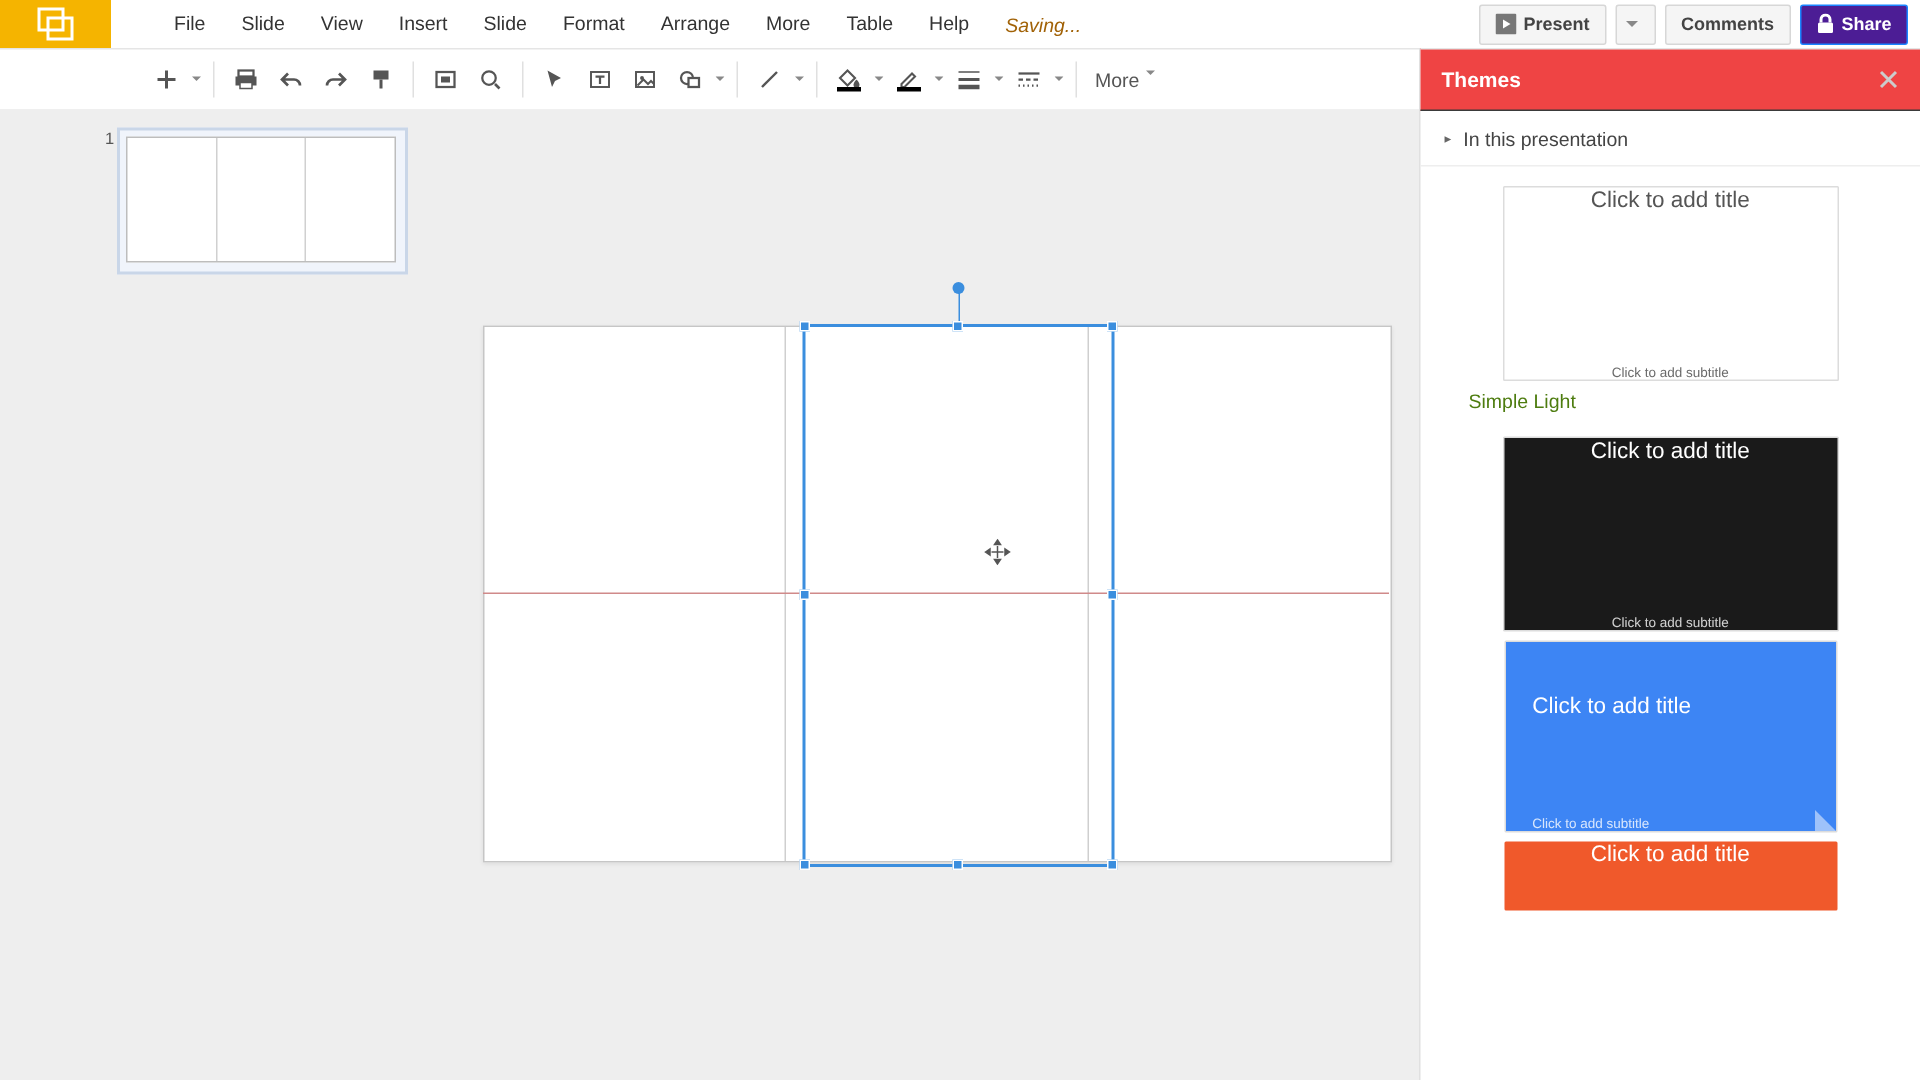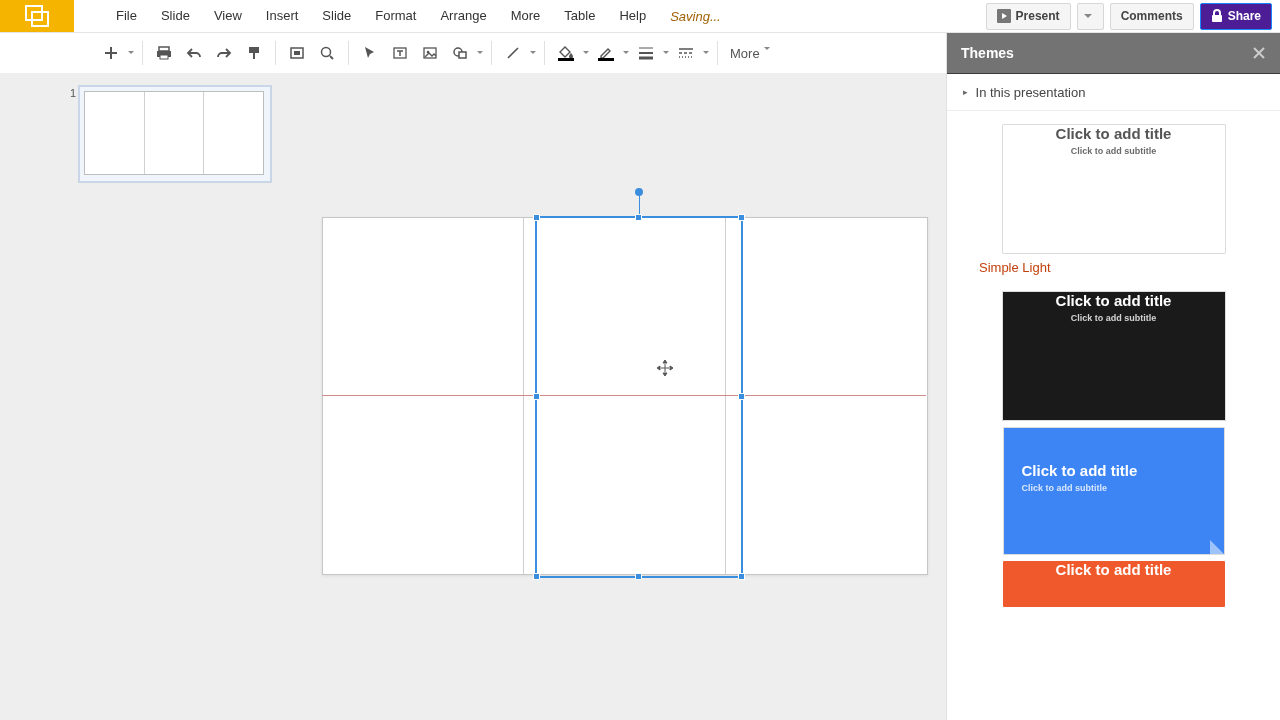--- a/index.html
+++ b/index.html
@@ -39,27 +39,27 @@
   .sel{position:absolute;border:2px solid #3b8ede;background:transparent;}
   .sel-box{left:237px;top:143px;width:204px;height:358px}
   .sel .h{position:absolute;width:7px;height:7px;background:#3b8ede;border:1px solid #fff;box-sizing:border-box;}
   .sel .h.tl{left:-4px;top:-4px}.sel .h.tm{left:50%;top:-4px;margin-left:-4px}.sel .h.tr{right:-4px;top:-4px}
   .sel .h.ml{left:-4px;top:50%;margin-top:-4px}.sel .h.mr{right:-4px;top:50%;margin-top:-4px}
   .sel .h.bl{left:-4px;bottom:-4px}.sel .h.bm{left:50%;bottom:-4px;margin-left:-4px}.sel .h.br{right:-4px;bottom:-4px}
   .rot-line{position:absolute;left:50%;top:-24px;width:1px;height:20px;background:#3b8ede;}
   .rot-dot{position:absolute;left:50%;top:-30px;width:8px;height:8px;margin-left:-4px;background:#3b8ede;border-radius:50%;}
   .move-cursor{position:absolute;left:358px;top:286px;color:#555;font-size:16px;}
   .themes{position:absolute;right:0;top:32px;bottom:0;width:333px;background:#fff;border-left:1px solid #e0e0e0;}
-  .themes-hd{height:40px;background:#737373;color:#fff;display:flex;align-items:center;padding:0 14px;font-weight:bold;font-size:14px;justify-content:space-between;border-top:1px solid #e5e5e5;border-bottom:1px solid #3a3a3a;}
+  .themes-hd{height:40px;background:#ef4444;color:#fff;display:flex;align-items:center;padding:0 14px;font-weight:bold;font-size:14px;justify-content:space-between;border-top:1px solid #e5e5e5;border-bottom:1px solid #3a3a3a;}
   .themes-hd .x{font-size:18px;color:#ccc;}
   .themes-sub{height:36px;display:flex;align-items:center;padding:0 16px;color:#444;border-bottom:1px solid #eee;}
   .themes-sub .tri{margin-right:8px;font-size:9px;color:#666}
   .themes-body{position:absolute;left:0;right:0;top:76px;bottom:0;overflow:hidden;padding:16px 30px 0 30px;box-sizing:border-box;}
-  .theme-card{width:222px;height:128px;border:1px solid #dcdcdc;border-radius:1px;margin:0 auto 6px auto;display:flex;flex-direction:column;align-items:center;justify-content:flex-start;position:relative;overflow:hidden;font-weight:bold;}
-  .theme-label{font-size:13px;color:#c2410c;margin:2px 0 16px 2px;}
+  .theme-card{width:222px;height:128px;border:1px solid #dcdcdc;border-radius:1px;margin:0 auto 6px auto;display:flex;flex-direction:column;align-items:center;justify-content:space-between;position:relative;overflow:hidden;}
+  .theme-label{font-size:13px;color:#4d7c0f;margin:2px 0 16px 2px;}
   .card-light{background:#fff;color:#444}
   .card-dark{background:#1a1a1a;color:#fff}
   .card-blue{background:#3d85f4;color:#fff}
   .card-blue .fold{position:absolute;right:0;bottom:0;width:0;height:0;border-left:14px solid rgba(255,255,255,0.5);border-top:14px solid transparent;}
   .card-orange{background:#f0592b;color:#fff;height:46px;border:none;}
   .theme-card .t1{font-size:15px;}
   .card-light .t1{color:#555}
   .theme-card .t2{font-size:9px;margin-top:4px;opacity:0.8}
   .card-blue{align-items:flex-start;padding-left:18px;box-sizing:border-box;}
   .paint-under{width:16px;height:3px;background:#000;margin-top:-1px}

